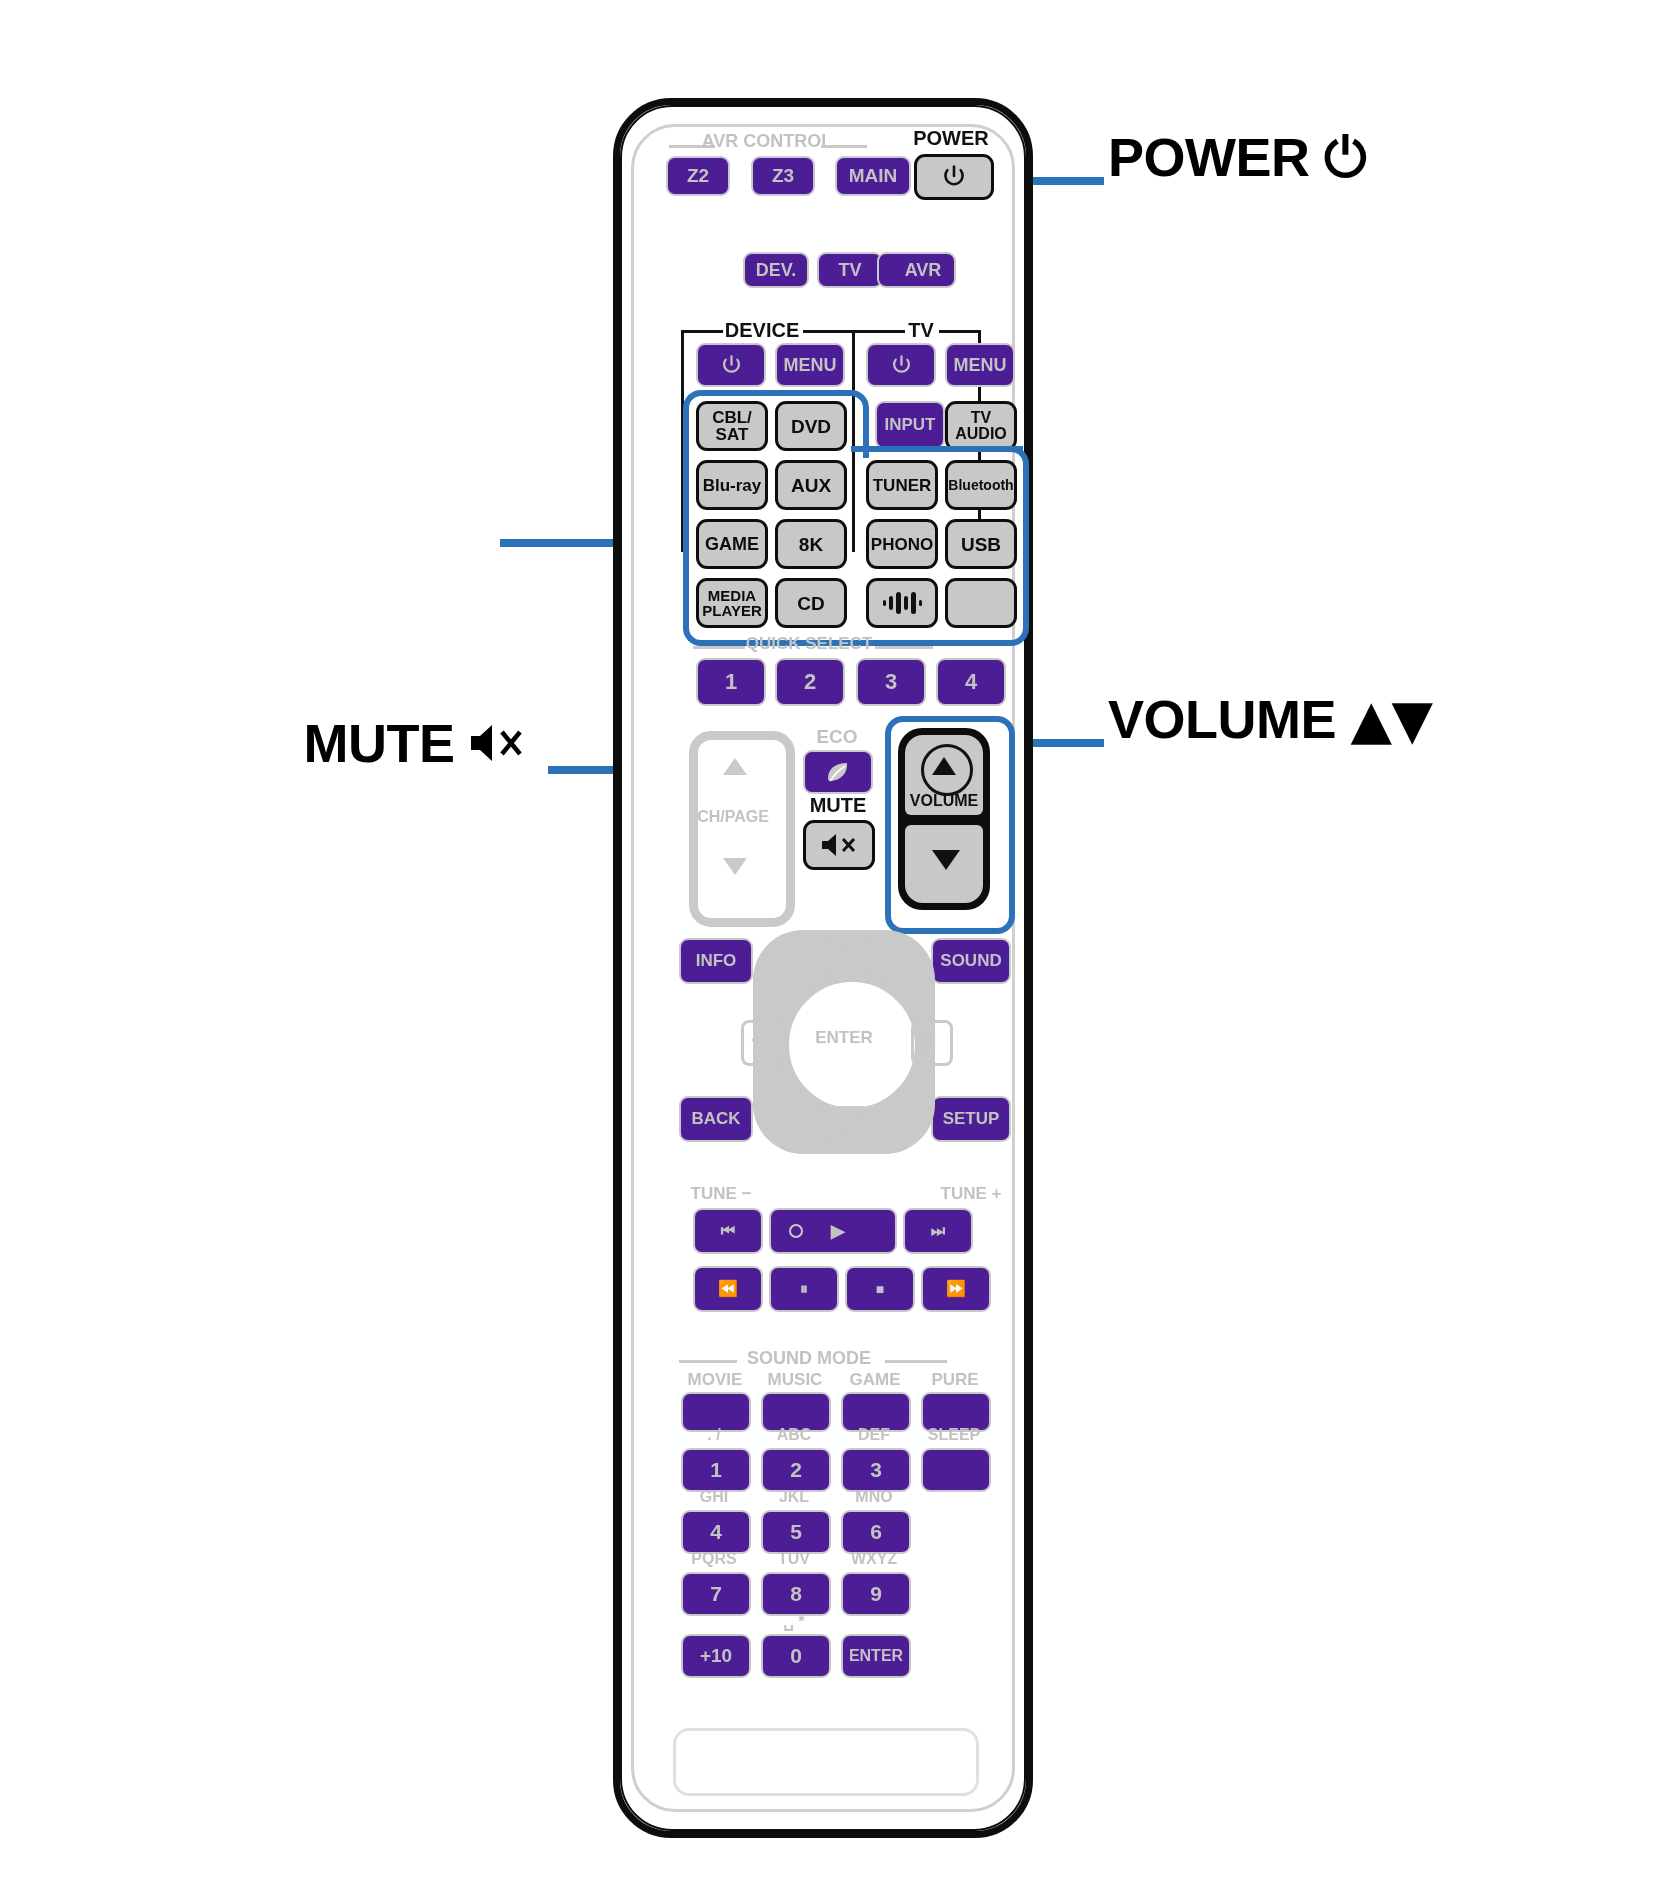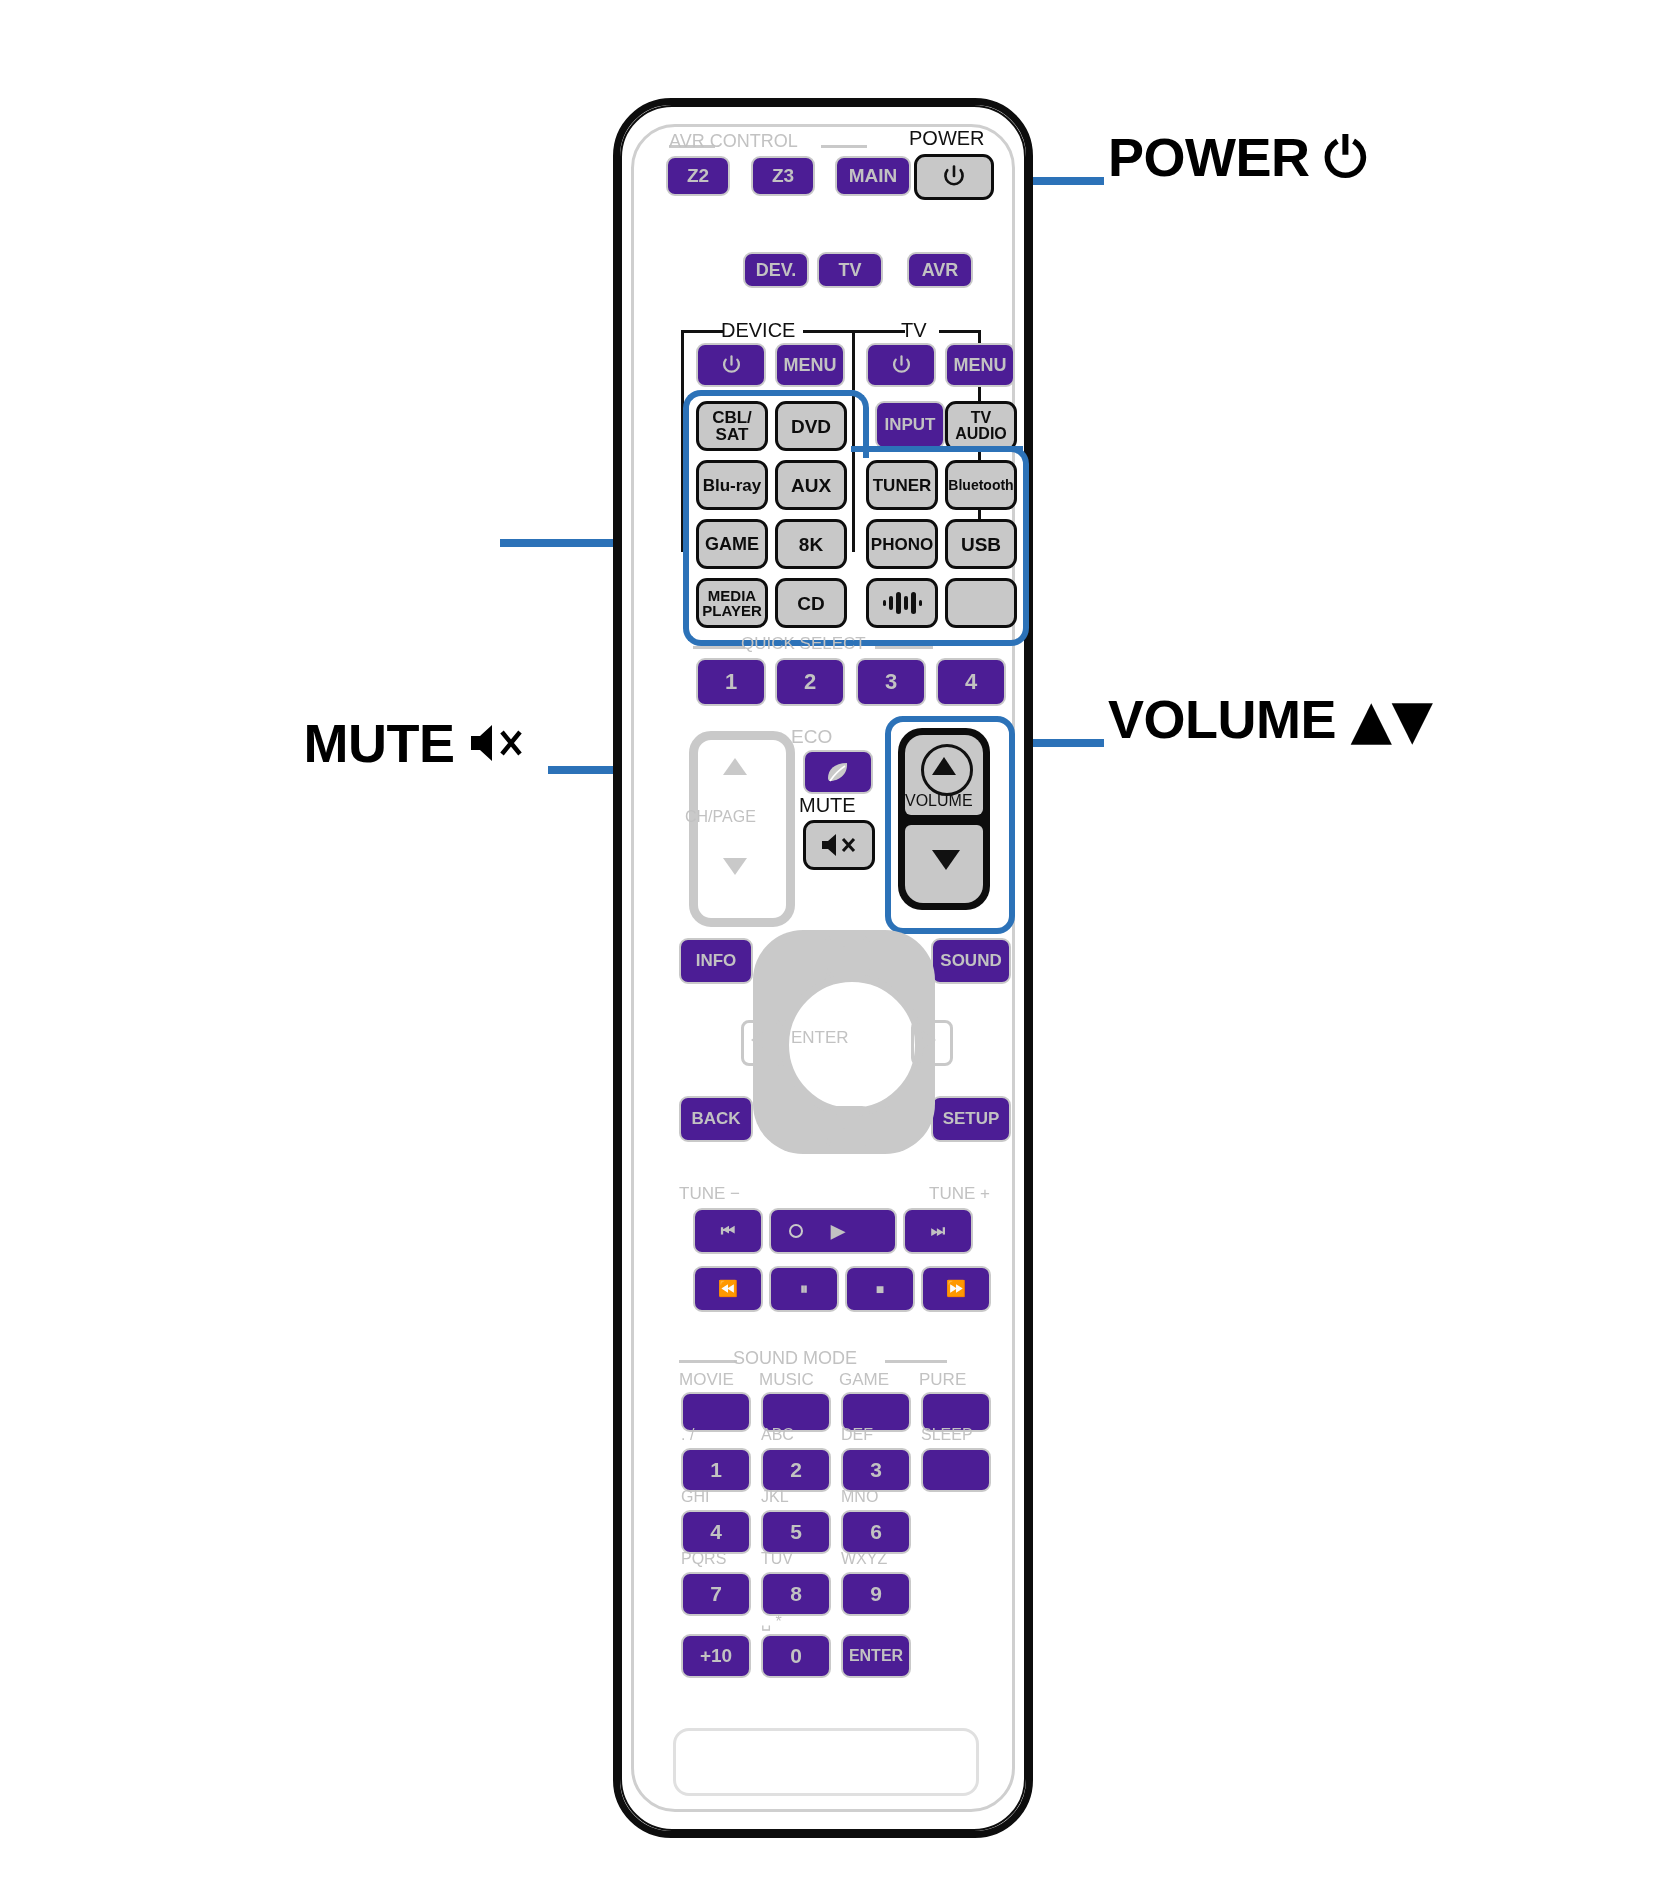--- a/index.html
+++ b/index.html
@@ -53,21 +53,21 @@
     border:2.5px solid #c9c9c9;
     border-radius:9px;
     color:#c2c2c2;
     font-weight:bold;
     display:flex;align-items:center;justify-content:center;
     text-align:center;
     background:#4c1d95;
     line-height:1.02;
   }
   .glabel{
-    position:absolute; color:#c2c2c2; font-weight:normal; text-align:left;
+    position:absolute; color:#c2c2c2; font-weight:bold; text-align:center;
     white-space:nowrap;
   }
   .glabel.dark{ color:#111; }
 
   
   .hbtn{
     position:absolute;
     background:#c8c8c8;
     border:3px solid #0d0d0d;
     border-radius:11px;
@@ -151,21 +151,21 @@
       <line x1="11" y1="1.5" x2="11" y2="11" stroke="#111" stroke-width="2.6" stroke-linecap="round"></line>
     </svg>
   </div>
 
   <div class="gbtn" style="left:130px;top:154px;width:62px;height:32px;font-size:18px;">
     <span>DEV.</span>
   </div>
   <div class="gbtn" style="left:204px;top:154px;width:62px;height:32px;font-size:18px;">
     <span>TV</span>
   </div>
-  <div class="gbtn" style="left:294px;top:154px;width:62px;height:32px;font-size:18px;">
+  <div class="gbtn" style="left:264px;top:154px;width:62px;height:32px;font-size:18px;padding-left:13px;">
     <span>AVR</span>
   </div>
 
   <div class="rule dark" style="left:68px;top:232px;width:42px;"></div>
   <div class="glabel dark" style="left:108px;top:221px;width:82px;font-size:20px;">DEVICE</div>
   <div class="rule dark" style="left:190px;top:232px;width:52px;"></div>
   <div class="vrule" style="left:68px;top:232px;height:222px;"></div>
   <div class="vrule" style="left:239px;top:232px;height:222px;"></div>
 
   <div class="rule dark" style="left:242px;top:232px;width:50px;"></div>

